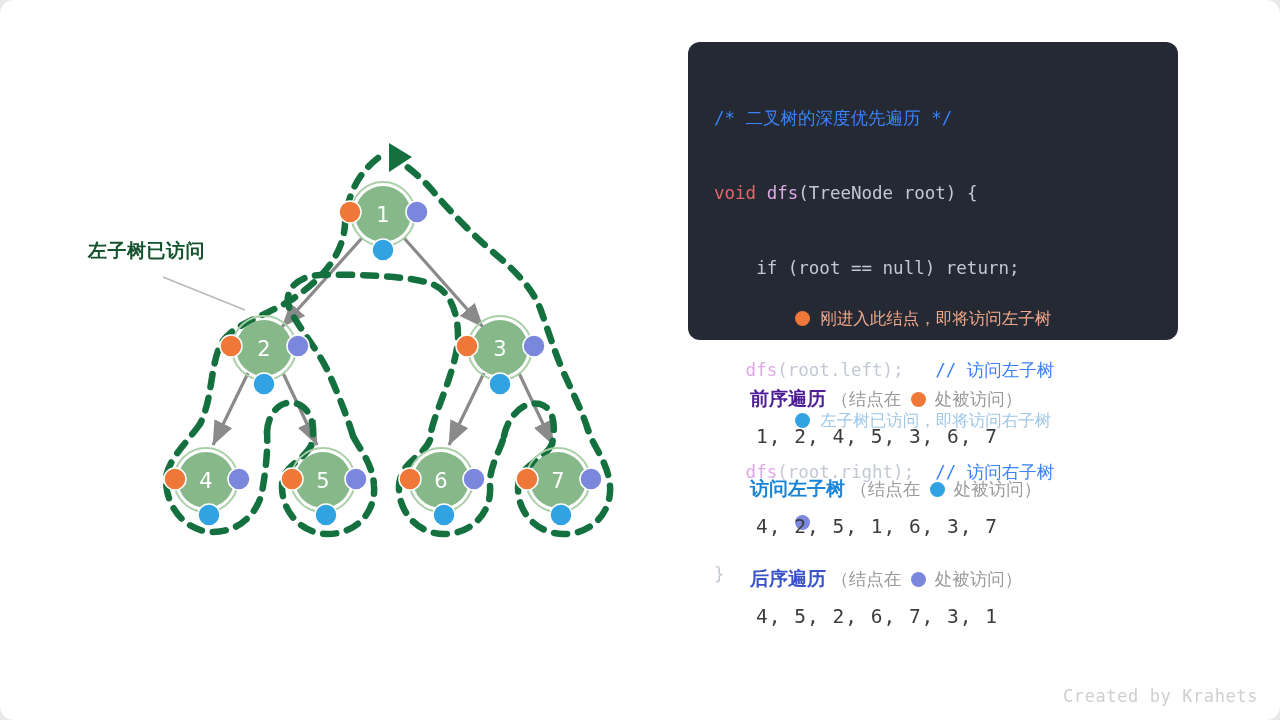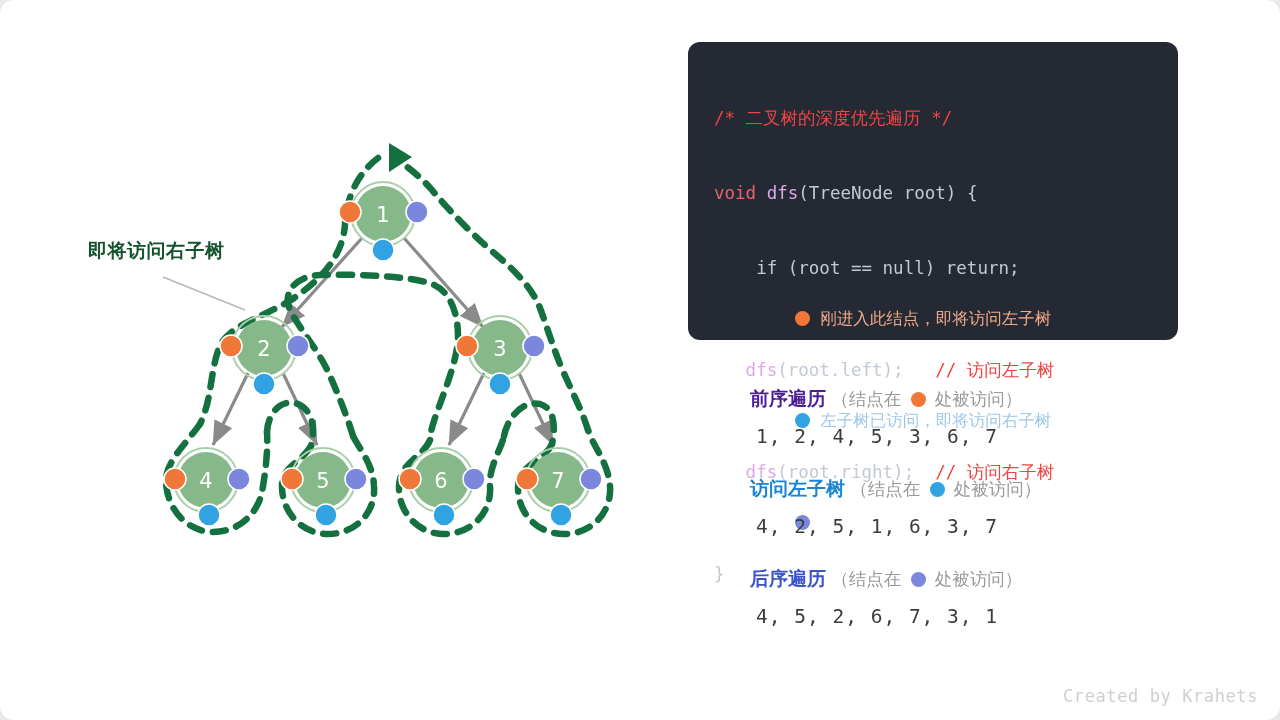--- a/index.html
+++ b/index.html
@@ -57,21 +57,21 @@
     border-radius: 12px;
     box-sizing: border-box;
     padding: 14px 22px 14px 26px;
     font-family: "DejaVu Sans Mono", "Liberation Mono", monospace;
     font-size: 17.5px;
     line-height: 25px;
     color: #c3c9d4;
     white-space: pre;
   }
   .code-line { display: block; height: 25px; }
-  .c-comment { color: #ef4444; margin-top: 25px; }
+  .c-comment { color: #3b82f6; margin-top: 25px; }
   .c-kw      { color: #e8646a; }
   .c-fn      { color: #dfa9e8; }
   .c-plain   { color: #c3c9d4; }
   .ann { display: inline-flex; align-items: center; }
   .ann .dot {
     display: inline-block;
     width: 15px; height: 15px;
     border-radius: 50%;
     margin: 0 10px 0 18px;
     vertical-align: -2px;
@@ -263,21 +263,21 @@
         <circle cx="558" cy="480" r="28" fill="#86b889"></circle>
         <circle cx="527" cy="479" r="11" fill="#ef7738" stroke="#ffffff" stroke-width="1.5"></circle>
         <circle cx="591" cy="479" r="11" fill="#7b86dd" stroke="#ffffff" stroke-width="1.5"></circle>
         <circle cx="561" cy="515" r="11" fill="#31a2e2" stroke="#ffffff" stroke-width="1.5"></circle>
         <text class="node-label" x="558" y="488" text-anchor="middle">7</text>
       </g>
 
       <line x1="163" y1="277" x2="245" y2="310" stroke="#b9b9b9" stroke-width="1.6"></line>
     </svg>
 
-    <div class="dfs-caption">即将访问右子树</div>
+    <div class="dfs-caption">左子树已访问</div>
 
     <div class="code-card">
       <span class="code-line"><span class="c-comment">/* 二叉树的深度优先遍历 */</span></span>
       <span class="code-line"><span class="c-kw">void</span><span class="c-plain"> </span><span class="c-fn">dfs</span><span class="c-plain">(TreeNode root) {</span></span>
       <span class="code-line"><span class="c-plain">    if (root == null) return;</span></span>
       <span class="code-line ann ann-orange"><span class="dot"></span><span class="ann-text">刚进入此结点，即将访问左子树</span></span>
       <span class="code-line"><span class="c-plain">   </span><span class="c-fn">dfs</span><span class="c-plain">(root.left);</span><span class="c-comment">   </span><span class="c-comment">// 访问左子树</span></span>
       <span class="code-line ann ann-blue"><span class="dot"></span><span class="ann-text">左子树已访问，即将访问右子树</span></span>
       <span class="code-line"><span class="c-plain">   </span><span class="c-fn">dfs</span><span class="c-plain">(root.right);</span><span class="c-comment">  </span><span class="c-comment">// 访问右子树</span></span>
       <span class="code-line ann ann-purple"><span class="dot"></span></span>

